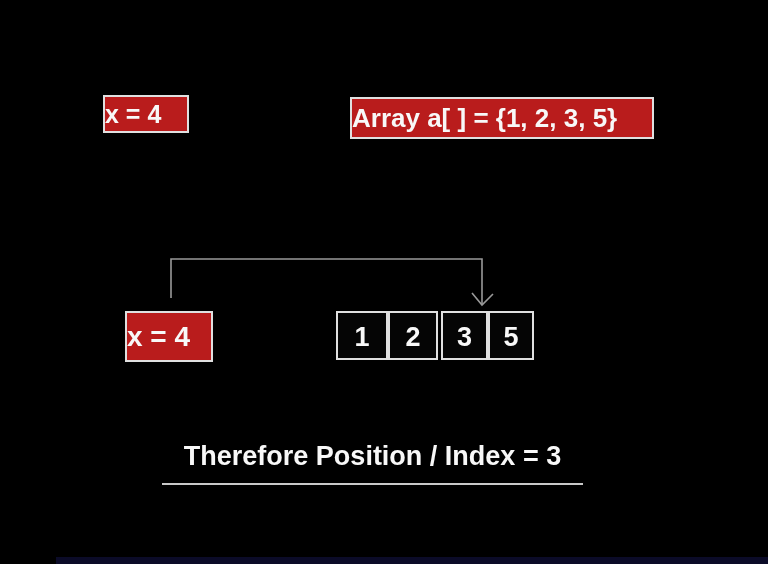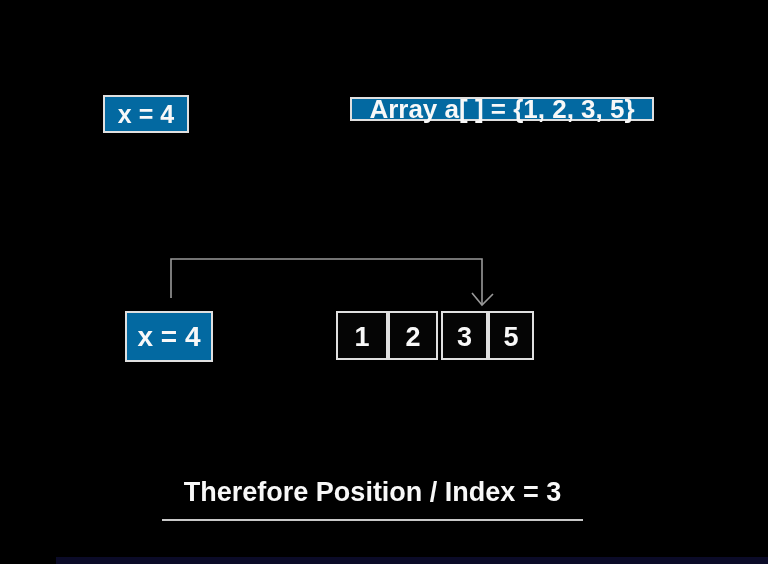--- a/index.html
+++ b/index.html
@@ -16,32 +16,31 @@
     font-family: "Liberation Sans", "DejaVu Sans", sans-serif;
     color: var(--text, #f8f8f8);
     font-weight: bold;
   }
   .box {
     position: absolute;
     box-sizing: border-box;
     border: 2px solid var(--box-border, #e0e0e0);
     display: flex;
     align-items: center;
-    justify-content: center;
-    background: #0369a1;
+    background: #b91c1c;
     white-space: nowrap;
   }
   #top-x-box {
     left: 103px; top: 95px;
     width: 86px; height: 38px;
     font-size: 25px;
   }
   #array-decl-box {
     left: 350px; top: 97px;
-    width: 304px; height: 24px;
+    width: 304px; height: 42px;
     font-size: 26px;
   }
   #insert-heading {
     position: absolute;
     left: 167px; top: 194px;
     padding: 0 5px 7px 5px;
     border-bottom: 2px solid var(--underline, #c8c8c8);
     font-size: 26px;
     white-space: nowrap;
   }
@@ -80,21 +79,20 @@
   #cell-3 { left: 488px; width: 46px; }
   #conclusion {
     position: absolute;
     left: 162px; top: 441px;
     width: 421px;
     text-align: center;
     font-size: 27px;
     padding-bottom: 11px;
     border-bottom: 2px solid var(--underline, #c8c8c8);
     white-space: nowrap;
-    margin-top: 36px;
   }
   #bottom-strip {
     position: absolute;
     left: 56px; right: 0; bottom: 0;
     height: 7px;
     background: var(--bottom-strip, #0b0b28);
   }
 </style>
 </head>
 <body>

